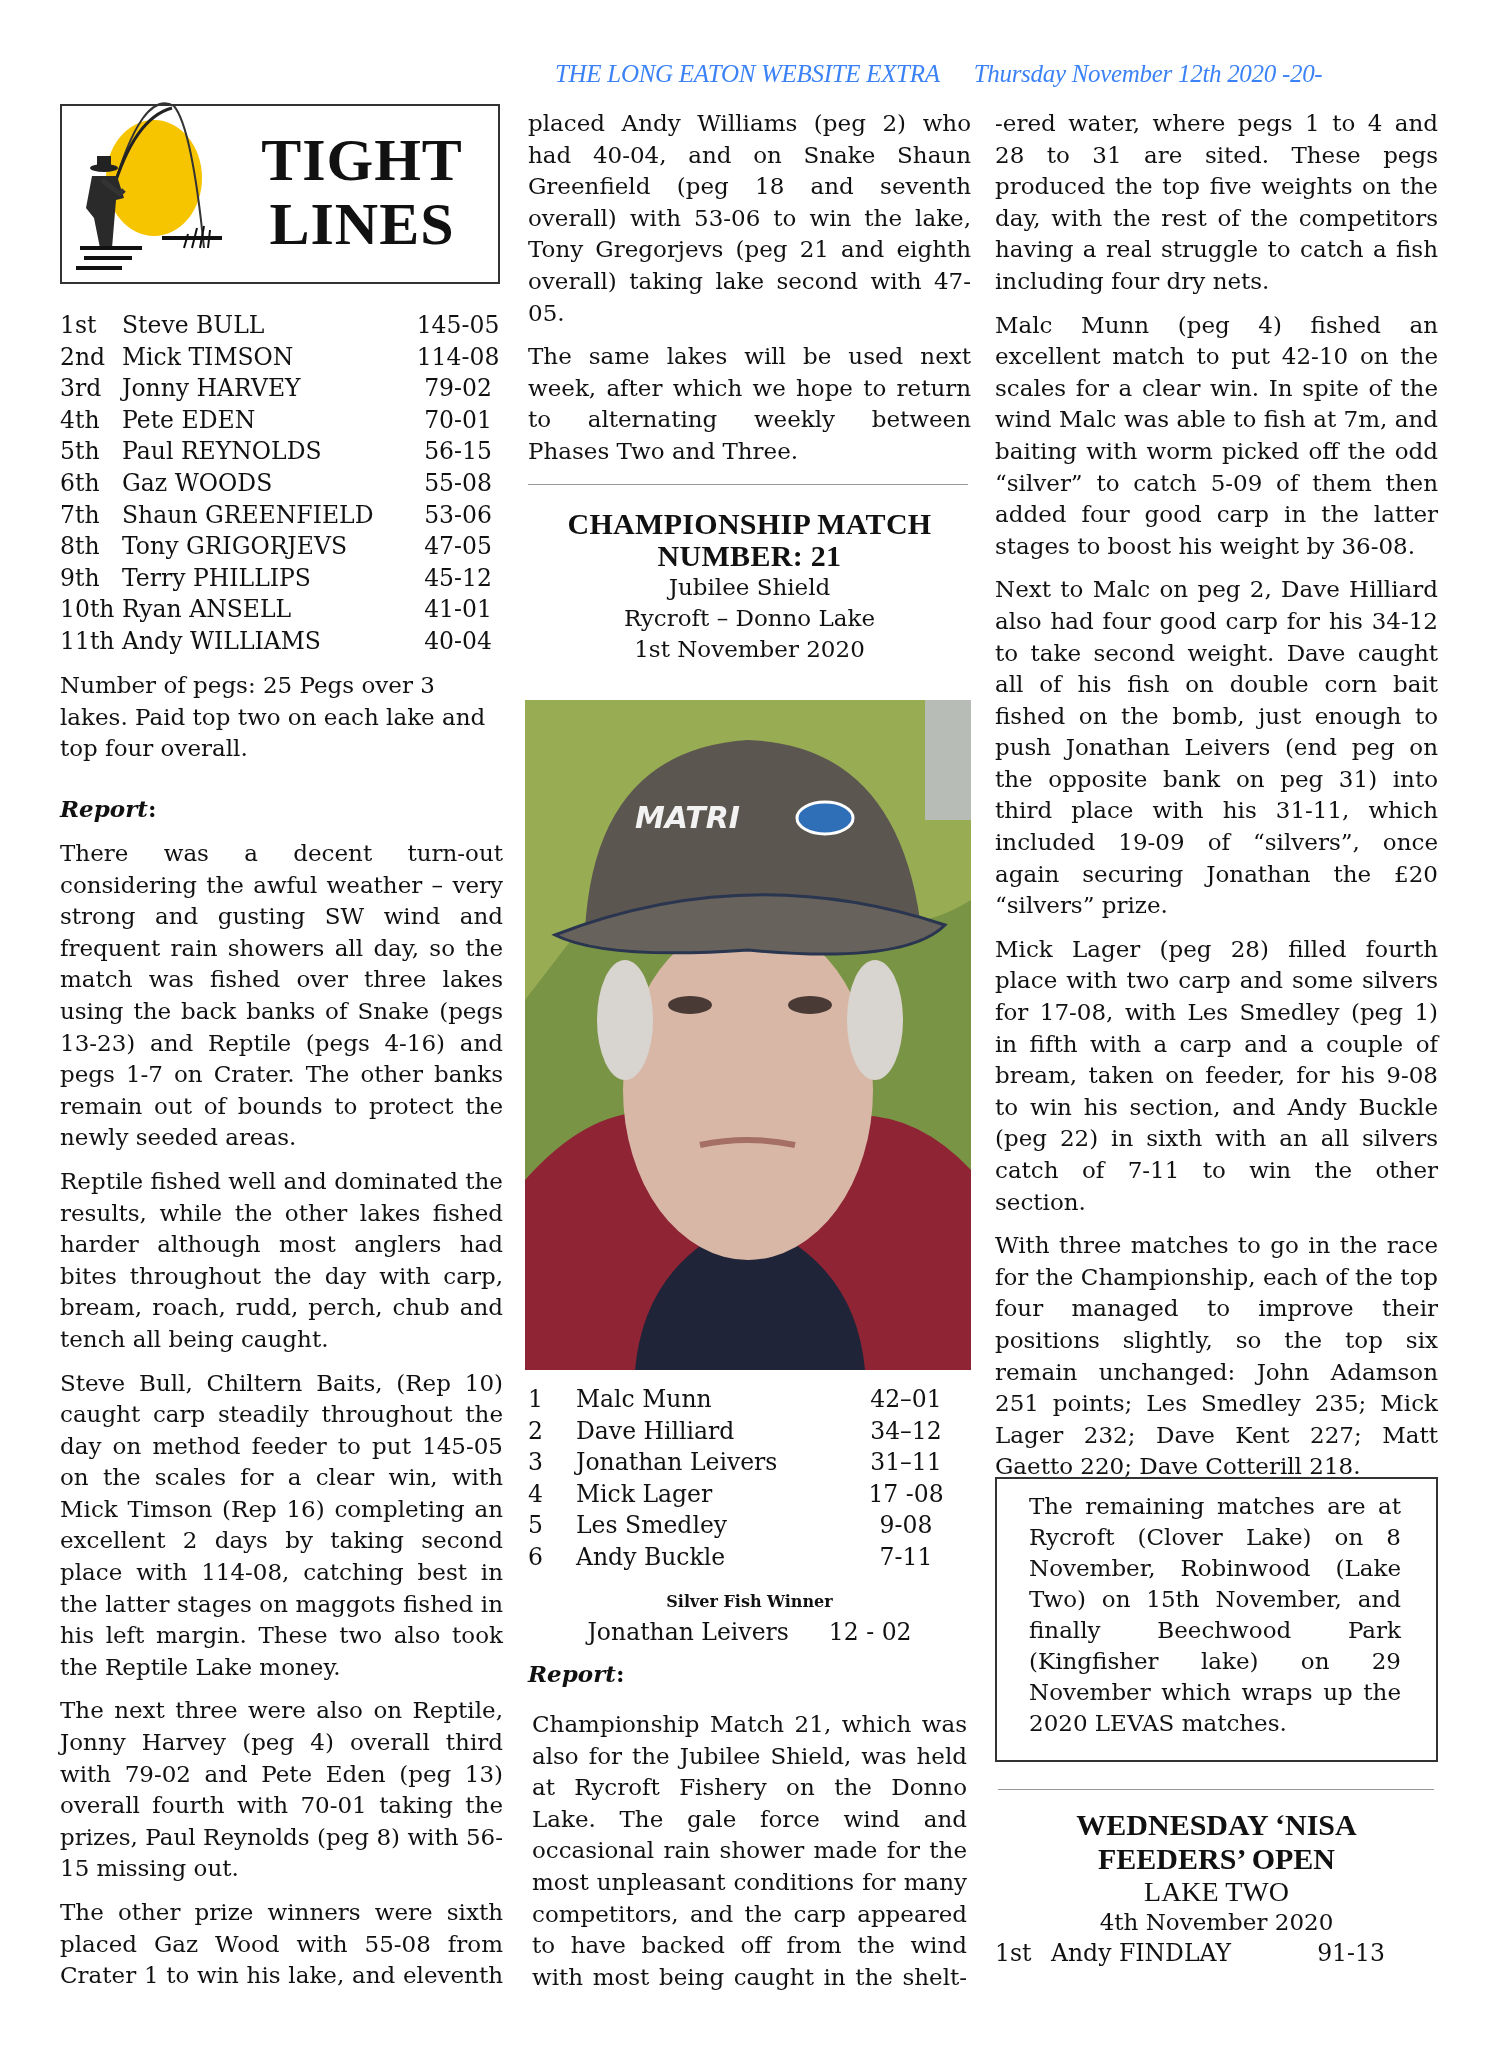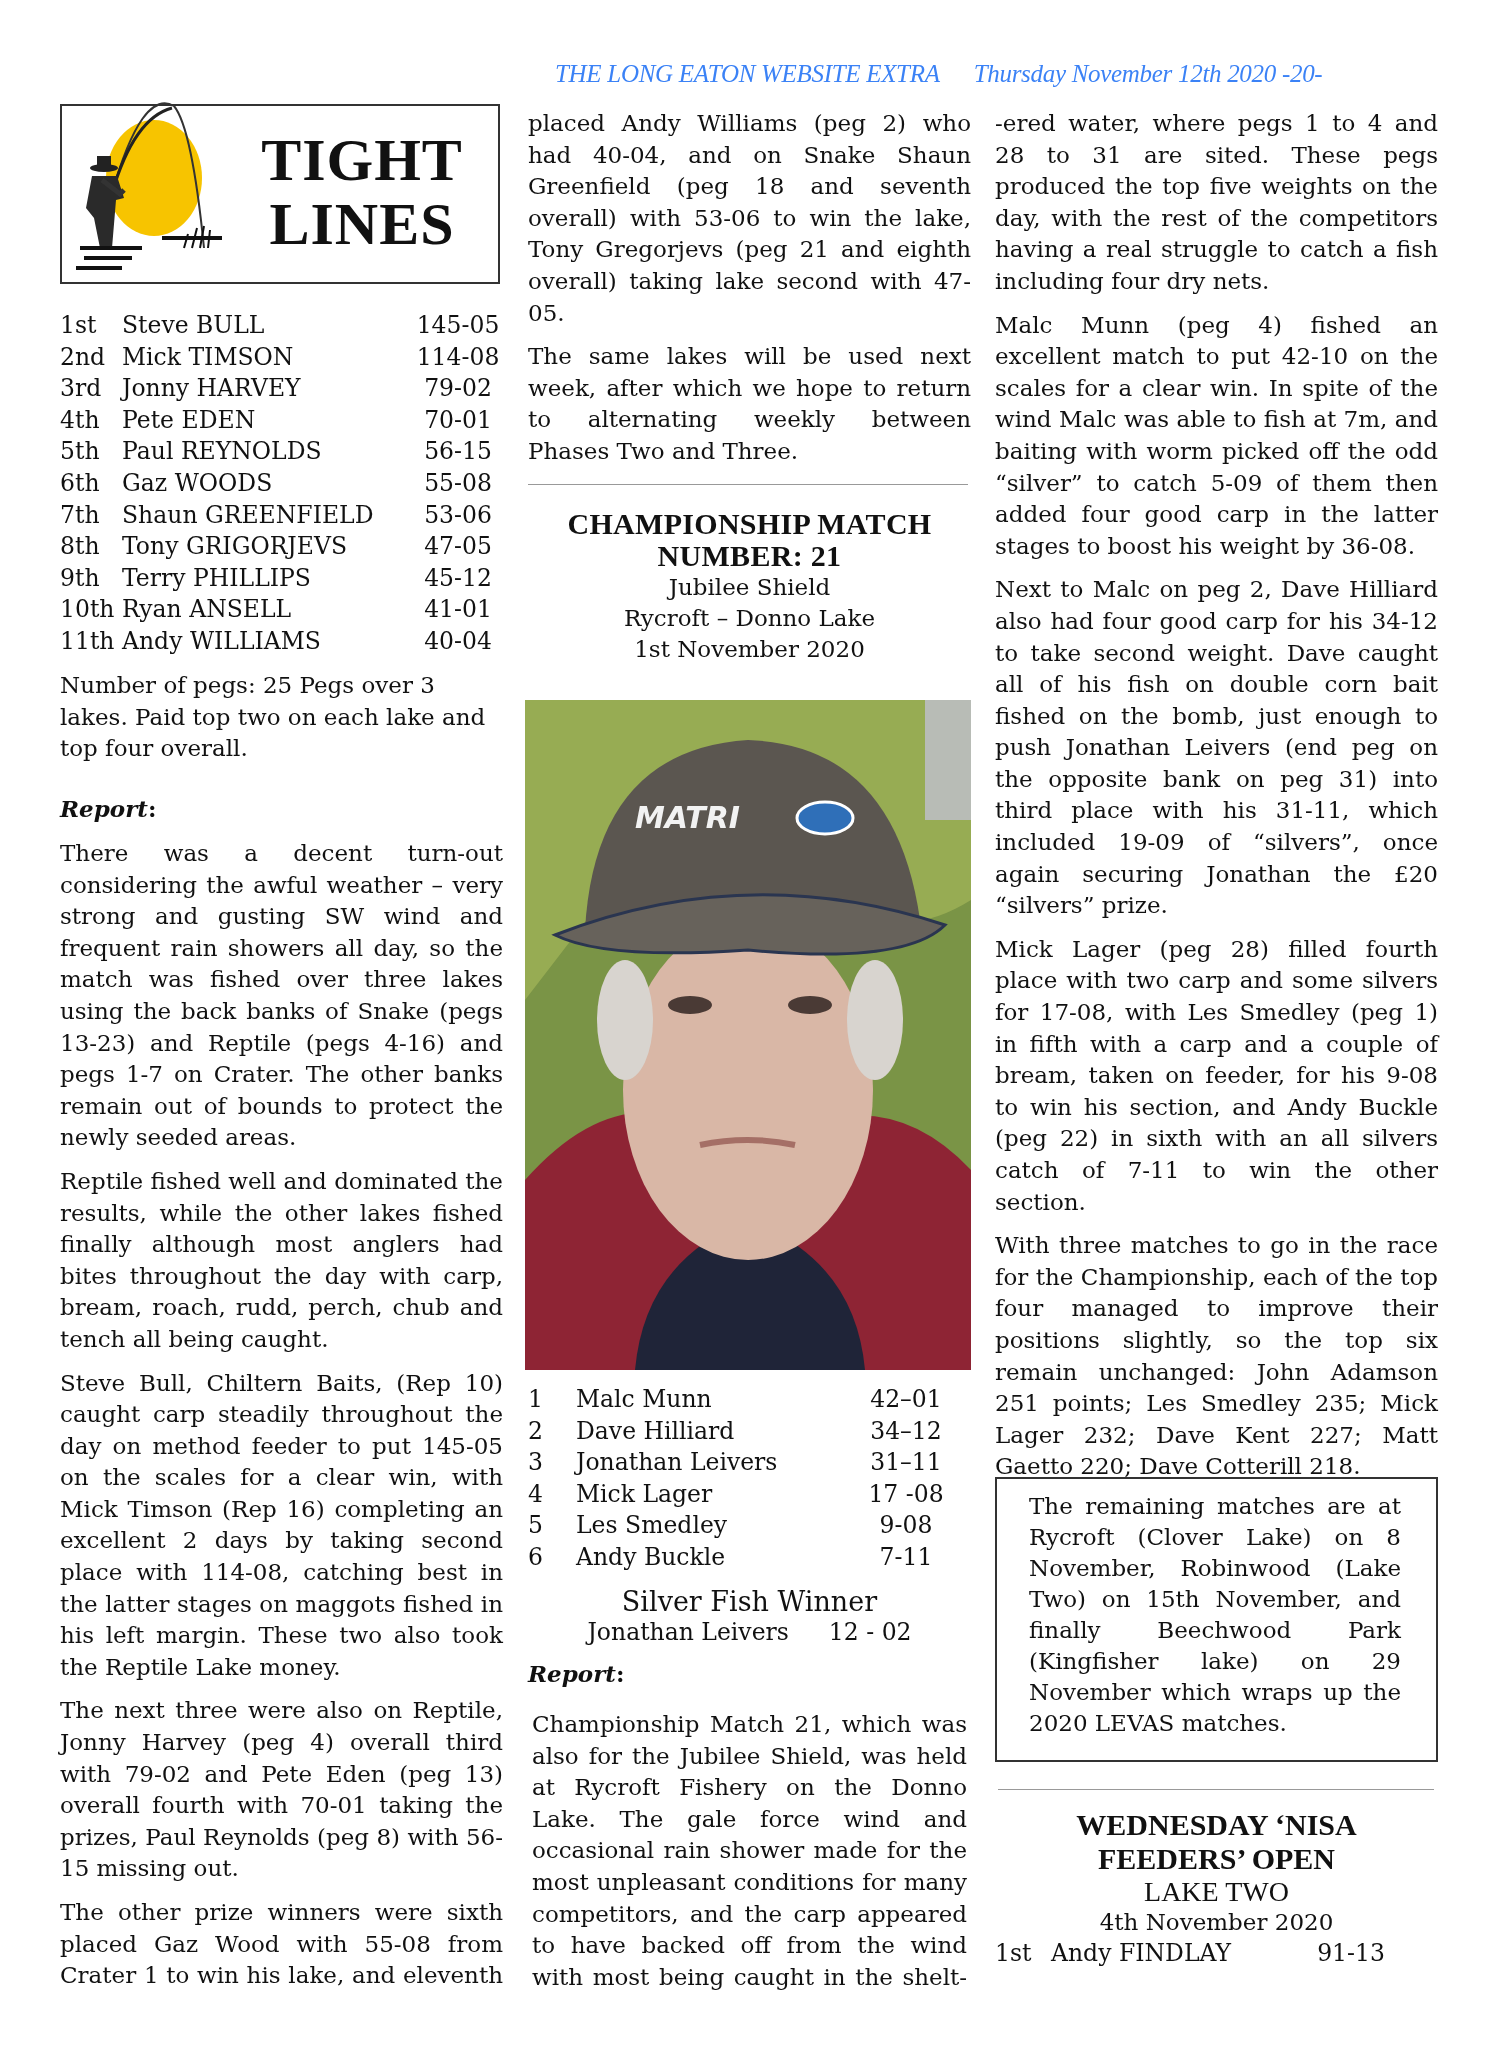--- a/index.html
+++ b/index.html
@@ -53,21 +53,21 @@
   .photo {
     position: absolute; left: 525px; top: 700px; width: 446px; height: 670px; overflow: hidden;
     background: linear-gradient(180deg, #7b8f45 0%, #a4b45a 20%, #6d8a3e 40%, #4f6b32 60%, #3b4a2a 100%);
   }
 
   .champ-results { position: absolute; left: 528px; top: 1384px; width: 443px; font-size: 23.5px; line-height: 31.6px; }
   .cr-row { display: flex; white-space: nowrap; }
   .cr-pos { width: 48px; }
   .cr-name { flex: 1; }
   .cr-wt { width: 130px; text-align: center; }
-  .silver-title { text-align: center; font-weight: normal; font-size: 27px; margin-top: 12px; line-height: 31px; }
+  .silver-title { text-align: center; font-weight: bold; font-size: 16px; margin-top: 12px; line-height: 31px; }
   .silver-row { text-align: center; font-size: 23.5px; line-height: 31px; }
   .silver-row .sw { margin-left: 40px; }
 
   .c2-report-label { position: absolute; left: 528px; top: 1660px; }
   .c2-report { position: absolute; left: 528px; top: 1705px; width: 443px; font-size: 23px; line-height: 31.6px; }
   .c2-report p { margin: 4px; text-align: justify; }
 
   .c3-text { position: absolute; left: 995px; top: 108px; width: 443px; font-size: 23px; line-height: 31.6px; }
   .c3-text p { margin: 0 0 12px 0; text-align: justify; }
 
@@ -174,21 +174,21 @@
 <div class="notes">
   <p style="margin:0; text-align:left;">Number of pegs: 25 Pegs over 3 lakes. Paid top two on each lake and top four overall.</p>
 </div>
 
 <div class="report-label" style="position:absolute; left:60px; top:795px; font-size:23px;">
   <span>Report</span><span class="colon">:</span>
 </div>
 
 <div class="report-text">
   <p>There was a decent turn-out considering the awful weather – very strong and gusting SW wind and frequent rain showers all day, so the match was fished over three lakes using the back banks of Snake (pegs 13-23) and Reptile (pegs 4-16) and pegs 1-7 on Crater.  The other banks remain out of bounds to protect the newly seeded areas.</p>
-  <p>Reptile fished well and dominated the results, while the other lakes fished finally although most anglers had bites throughout the day with carp, bream, roach, rudd, perch, chub and tench all being caught.</p>
+  <p>Reptile fished well and dominated the results, while the other lakes fished harder although most anglers had bites throughout the day with carp, bream, roach, rudd, perch, chub and tench all being caught.</p>
   <p>Steve Bull, Chiltern Baits, (Rep 10) caught carp steadily throughout the day on method feeder to put 145-05 on the scales for a clear win, with Mick Timson (Rep 16) completing an excellent 2 days by taking second place with 114-08, catching best in the latter stages on maggots fished in his left margin.  These two also took the Reptile Lake money.</p>
   <p>The next three were also on Reptile, Jonny Harvey (peg 4) overall third with 79-02 and Pete Eden (peg 13) overall fourth with 70-01 taking the prizes, Paul Reynolds (peg 8) with 56-15 missing out.</p>
   <p style="text-align-last: justify;">The other prize winners were sixth placed Gaz Wood with 55-08 from Crater 1 to win his lake, and eleventh</p>
 </div>
 
 <div class="c2-text">
   <p>placed Andy Williams (peg 2) who had 40-04, and on Snake Shaun Greenfield (peg 18 and seventh overall) with 53-06 to win the lake, Tony Gregorjevs (peg 21 and eighth overall) taking lake second with 47-05.</p>
   <p>The same lakes will be used next week, after which we hope to return to alternating weekly between Phases Two and Three.</p>
 </div>
 

